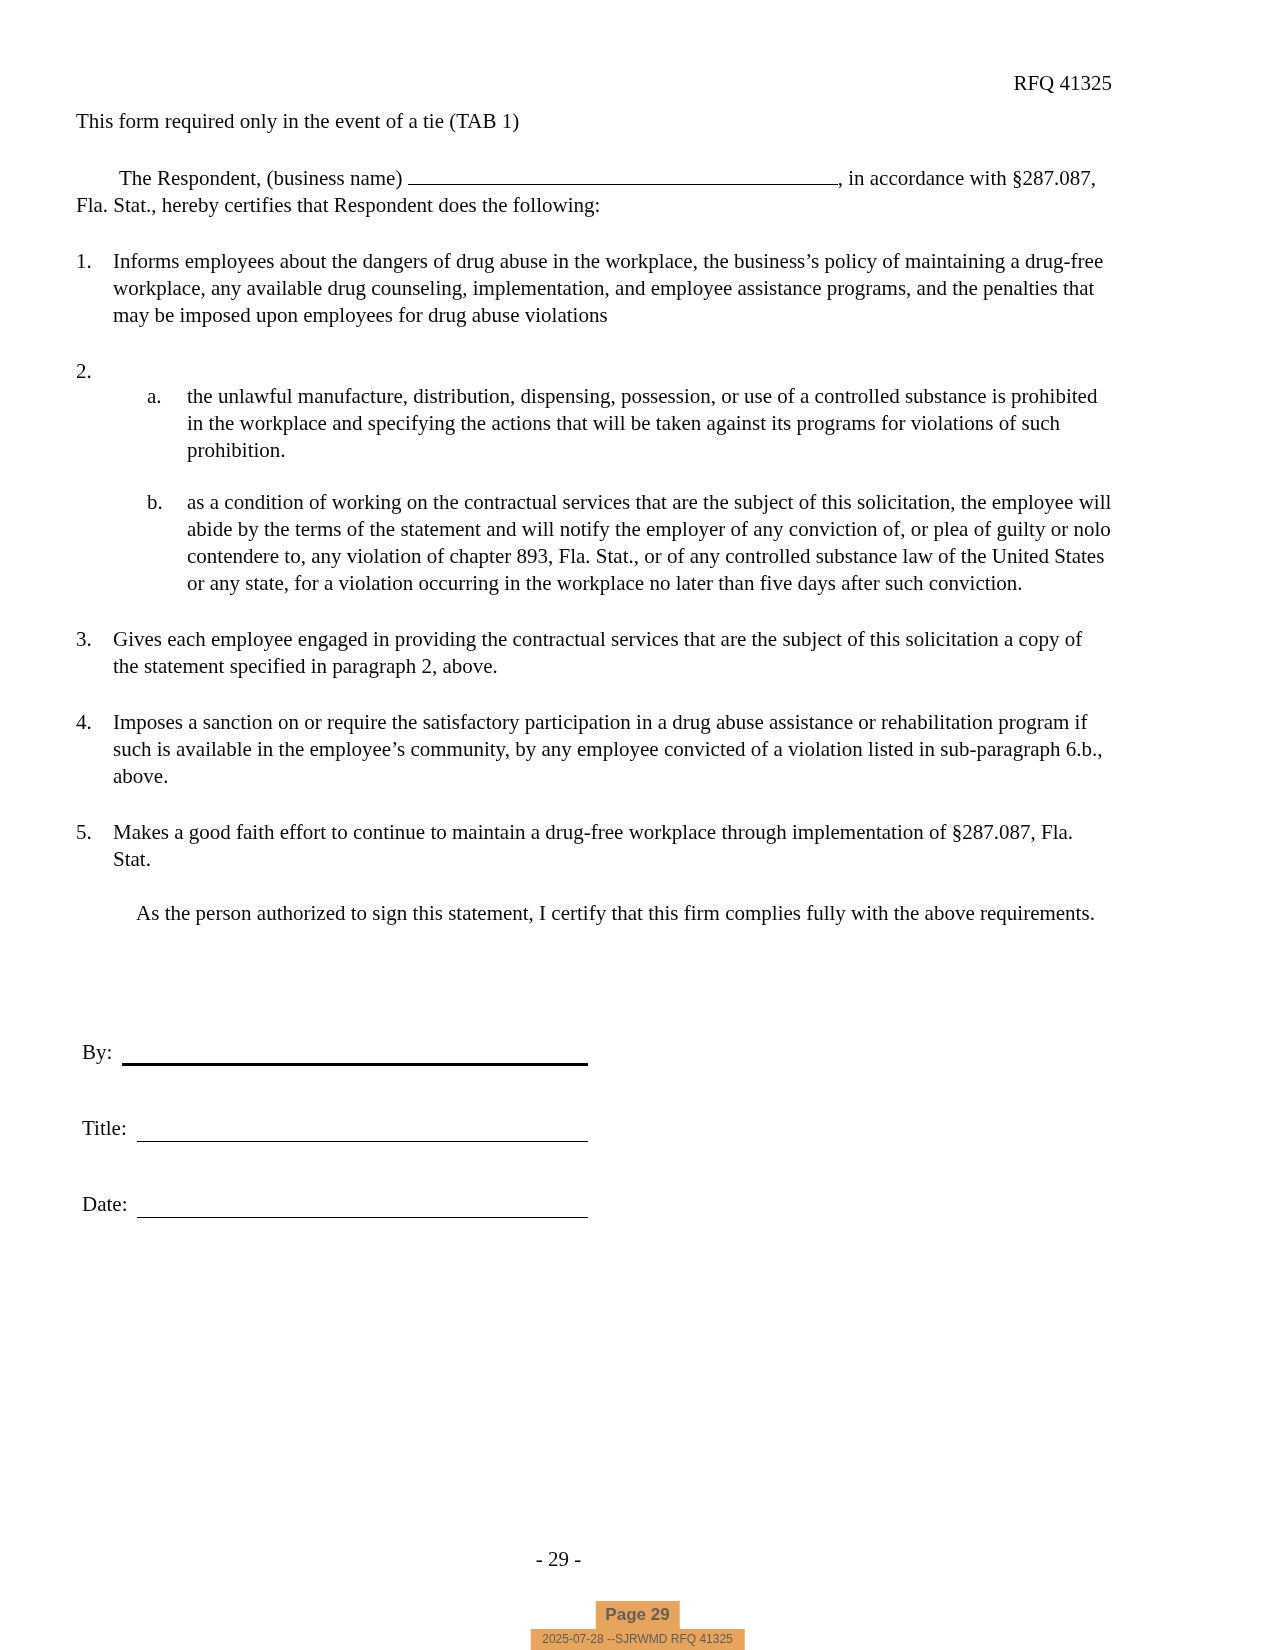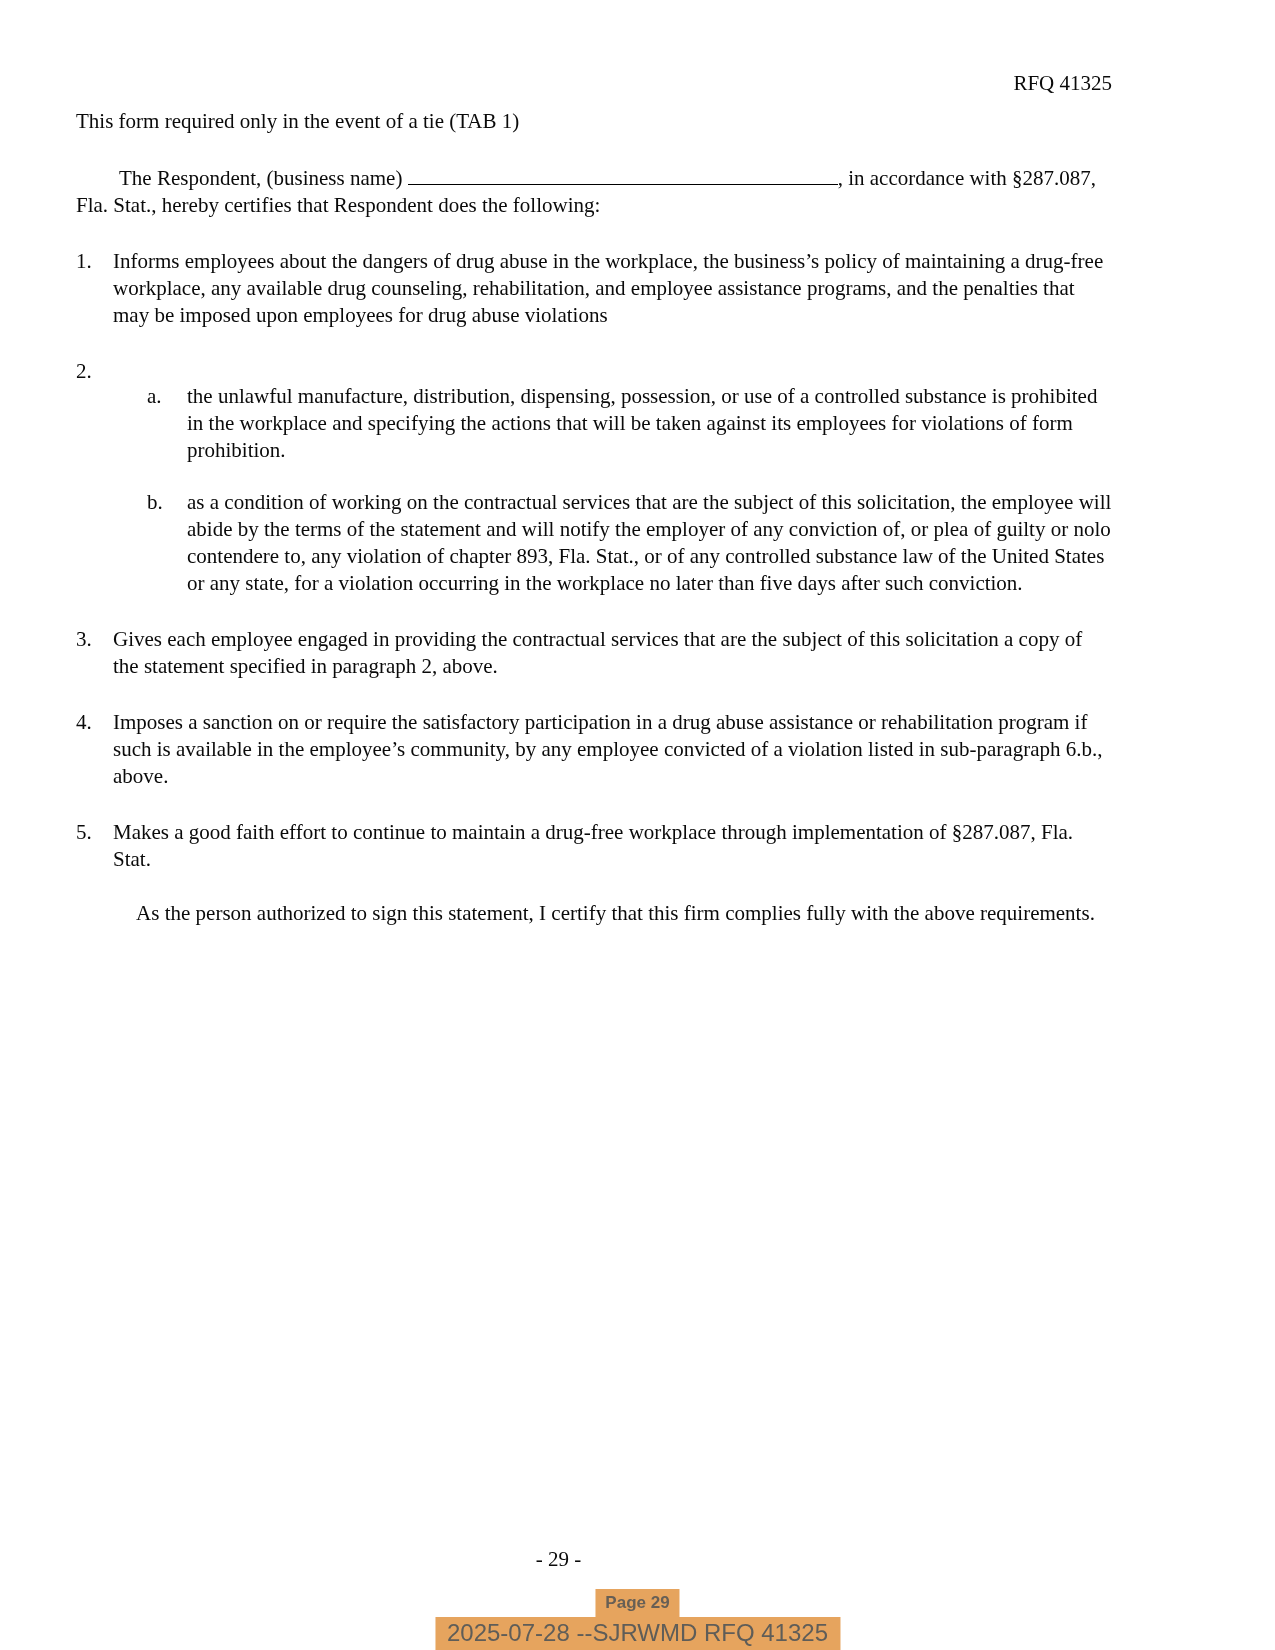--- a/index.html
+++ b/index.html
@@ -46,47 +46,47 @@
     font-family:"Liberation Sans","DejaVu Sans",sans-serif;
     line-height:1;
     white-space:nowrap;
   }
   .stamp-line1{
     display:inline-block; padding:5px 10px 6px;
     font-size:17px; color:#675f55;font-weight:bold;
   }
   .stamp-line2{
     display:block; padding:4px 12px 5px;
-    font-size:24px; color:#5f5d58;
+    font-size:12px; color:#5f5d58;
   }
 </style>
 </head>
 <body>
 
 <div class="page">
 
   <div class="rfq">RFQ 41325</div>
 
   <div class="doc-subtitle">This form required only in the event of a tie (TAB 1)</div>
 
   <div class="intro"><span>The Respondent, (business name)</span>&nbsp;<span class="blank"></span><span>, in accordance with §287.087, Fla. Stat., hereby certifies that Respondent does the following:</span></div>
 
   <div class="body-list">
 
     <div class="item">
       <span class="num">1.</span>
-      <div class="itext">Informs employees about the dangers of drug abuse in the workplace, the business’s policy of maintaining a drug-free workplace, any available drug counseling, rehabilitation, and employee assistance programs, and the penalties that may be imposed upon employees for drug abuse violations</div>
+      <div class="itext">Informs employees about the dangers of drug abuse in the workplace, the business’s policy of maintaining a drug-free workplace, any available drug counseling, implementation, and employee assistance programs, and the penalties that may be imposed upon employees for drug abuse violations</div>
     </div>
 
     <div class="item">
       <span class="num">2.</span>
       <div class="itext">
         <div class="sub-item">
           <span class="letter">a.</span>
-          <div class="stext">the unlawful manufacture, distribution, dispensing, possession, or use of a controlled substance is prohibited in the workplace and specifying the actions that will be taken against its employees for violations of form prohibition.</div>
+          <div class="stext">the unlawful manufacture, distribution, dispensing, possession, or use of a controlled substance is prohibited in the workplace and specifying the actions that will be taken against its programs for violations of such prohibition.</div>
         </div>
         <div class="sub-item">
           <span class="letter">b.</span>
           <div class="stext">as a condition of working on the contractual services that are the subject of this solicitation, the employee will abide by the terms of the statement and will notify the employer of any conviction of, or plea of guilty or nolo contendere to, any violation of chapter 893, Fla. Stat., or of any controlled substance law of the United States or any state, for a violation occurring in the workplace no later than five days after such conviction.</div>
         </div>
       </div>
     </div>
 
     <div class="item">
       <span class="num">3.</span>
@@ -100,20 +100,34 @@
 
     <div class="item">
       <span class="num">5.</span>
       <div class="itext">Makes a good faith effort to continue to maintain a drug-free workplace through implementation of §287.087, Fla. Stat.</div>
     </div>
 
   </div>
 
   <div class="closing">As the person authorized to sign this statement, I certify that this firm complies fully with the above requirements.</div>
 
+  <div class="sig-block">
+    <div class="sig-row">
+      <span class="sig-label">By:</span>
+      <span class="sig-line thick"></span>
+    </div>
+    <div class="sig-row">
+      <span class="sig-label">Title:</span>
+      <span class="sig-line"></span>
+    </div>
+    <div class="sig-row">
+      <span class="sig-label">Date:</span>
+      <span class="sig-line"></span>
+    </div>
+  </div>
 
   <div class="page-num">- 29 -</div>
 
   <div class="stamp">
     <span class="stamp-line1" style="background-color: rgb(230, 164, 94);">Page 29</span>
     <span class="stamp-line2" style="background-color: rgb(230, 164, 94);">2025-07-28 --SJRWMD RFQ 41325</span>
   </div>
 
 </div>
 

